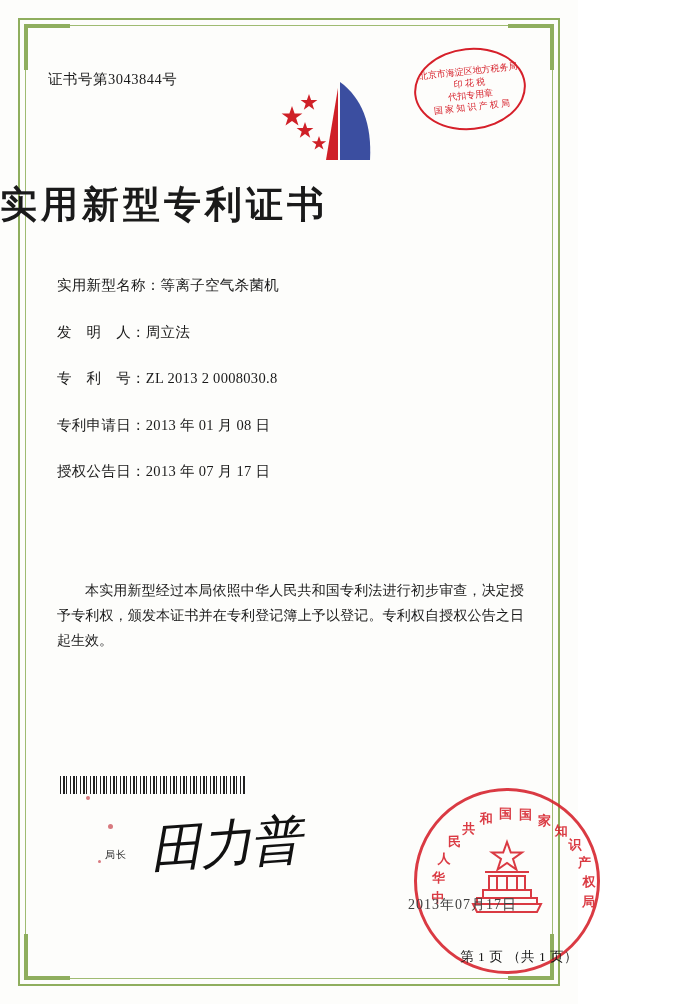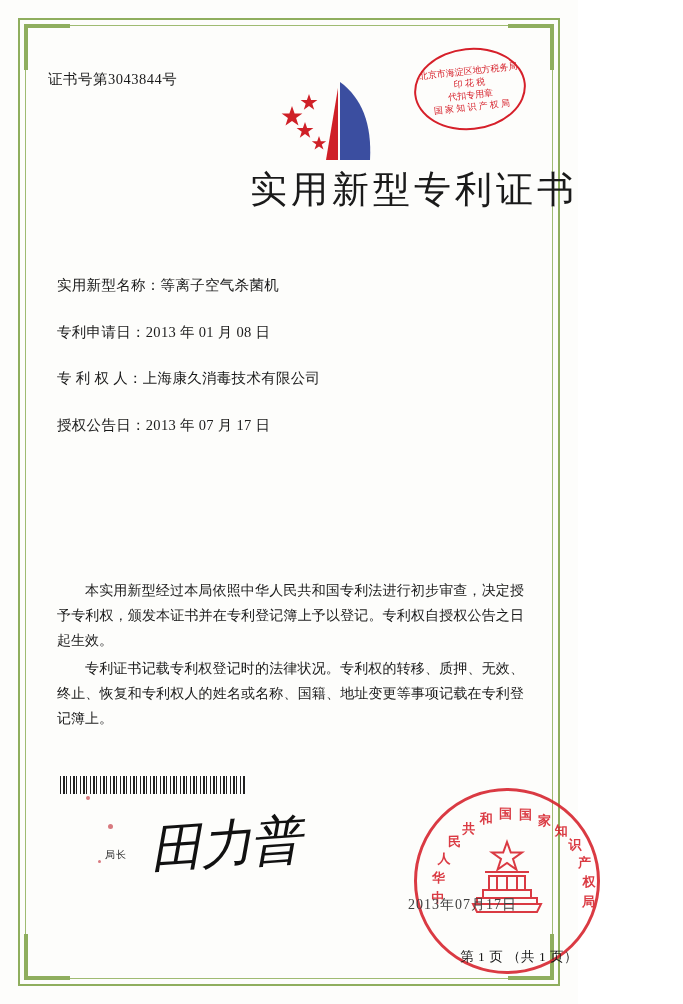--- a/index.html
+++ b/index.html
@@ -59,24 +59,24 @@
     left: 278px;
     top: 78px;
     width: 124px;
     height: 88px;
   }
 
   .title {
     position: absolute;
     left: 0;
     right: 0;
-    top: 165px;
-    text-align: right;
+    top: 180px;
+    text-align: left;
     font-size: 37px;
-    font-weight: normal;
+    font-weight: bold;
     letter-spacing: 4px;
     font-family: "Liberation Serif", "DejaVu Serif", serif;
   }
 
   .fields {
     position: absolute;
     left: 57px;
     top: 276px;
     right: 60px;
   }
@@ -264,36 +264,39 @@
   </div>
 
   <div class="title">实用新型专利证书</div>
 
   <div class="fields">
     <div class="field-row">
       <span class="field-label">实用新型名称：</span>
       <span class="field-value">等离子空气杀菌机</span>
     </div>
     <div class="field-row">
+      <span class="field-label">发　明　人：</span>
+      <span class="field-value">周立法</span>
+    </div>
+    <div class="field-row">
+      <span class="field-label">专　利　号：</span>
+      <span class="field-value">ZL 2013 2 0008030.8</span>
+    </div>
+    <div class="field-row">
       <span class="field-label">专利申请日：</span>
       <span class="field-value">2013 年 01 月 08 日</span>
     </div>
     <div class="field-row">
-      <span class="field-label">专 利 权 人：</span>
-      <span class="field-value">上海康久消毒技术有限公司</span>
-    </div>
-    <div class="field-row">
       <span class="field-label">授权公告日：</span>
       <span class="field-value">2013 年 07 月 17 日</span>
     </div>
   </div>
 
   <div class="paragraphs">
     <p>本实用新型经过本局依照中华人民共和国专利法进行初步审查，决定授予专利权，颁发本证书并在专利登记簿上予以登记。专利权自授权公告之日起生效。</p>
-    <p>专利证书记载专利权登记时的法律状况。专利权的转移、质押、无效、终止、恢复和专利权人的姓名或名称、国籍、地址变更等事项记载在专利登记簿上。</p>
   </div>
 
   <div class="barcode"></div>
 
   <div class="director-label">局长</div>
   <div class="signature">田力普</div>
 
   <div class="speck" style="left:86px; top:796px; width:4px; height:4px;"></div>
   <div class="speck" style="left:108px; top:824px; width:5px; height:5px;"></div>
   <div class="speck" style="left:98px; top:860px; width:3px; height:3px;"></div>

